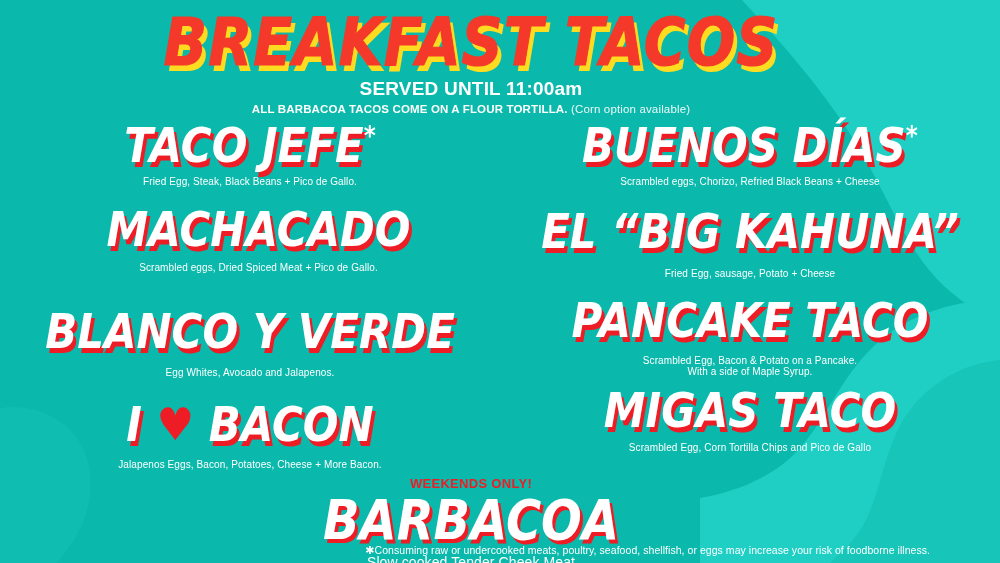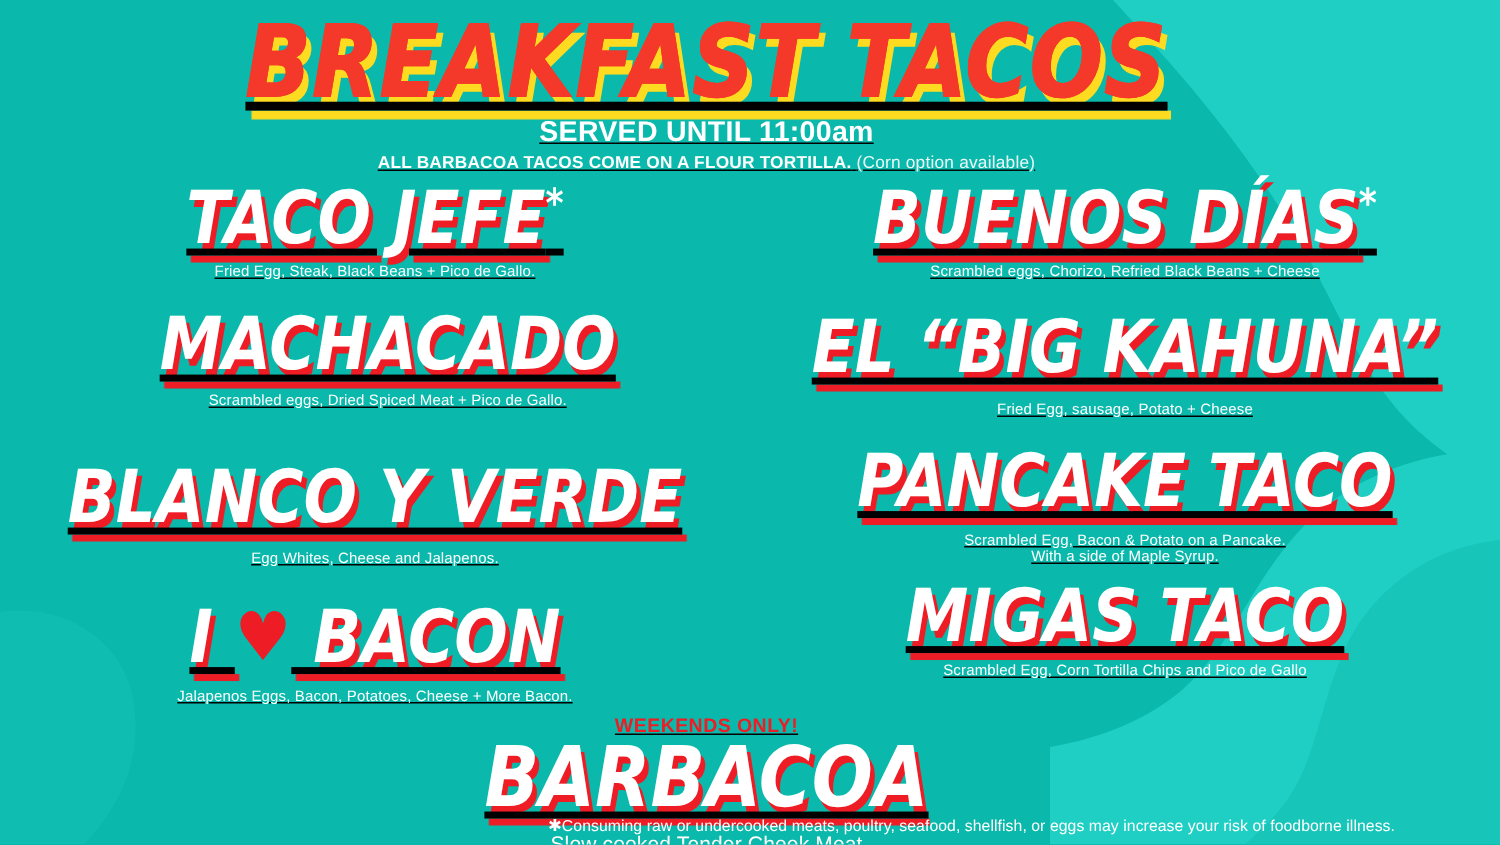--- a/index.html
+++ b/index.html
@@ -16,21 +16,21 @@
     position:absolute; inset:0;
     width:1000px; height:563px;
     z-index:0;
     pointer-events:none;
   }
 
   
   .sheet {
     position:relative;
     z-index:2;
-    width:942px; height:563px;text-decoration:underline;
+    width:942px; height:563px;
   }
 
   
   .header { text-align:center; padding-top:4px; }
 
   .big-title {
     font-family:"DejaVu Sans", sans-serif;
     font-weight:bold;
     font-style:italic;
     font-size:56px;
@@ -192,21 +192,21 @@
         <div class="item-desc">Fried Egg, Steak, Black Beans + Pico de Gallo.</div>
       </div>
 
       <div class="item l2">
         <span class="item-name">MACHACADO</span>
         <div class="item-desc">Scrambled eggs, Dried Spiced Meat + Pico de Gallo.</div>
       </div>
 
       <div class="item l3">
         <span class="item-name">BLANCO Y VERDE</span>
-        <div class="item-desc">Egg Whites, Cheese and Jalapenos.</div>
+        <div class="item-desc">Egg Whites, Avocado and Jalapenos.</div>
       </div>
 
       <div class="item l4">
         <span class="item-name"><span>I </span><span class="heart">♥</span><span> BACON</span></span>
         <div class="item-desc">Jalapenos Eggs, Bacon, Potatoes, Cheese + More Bacon.</div>
       </div>
 
     </div>
 
     <div class="col">

